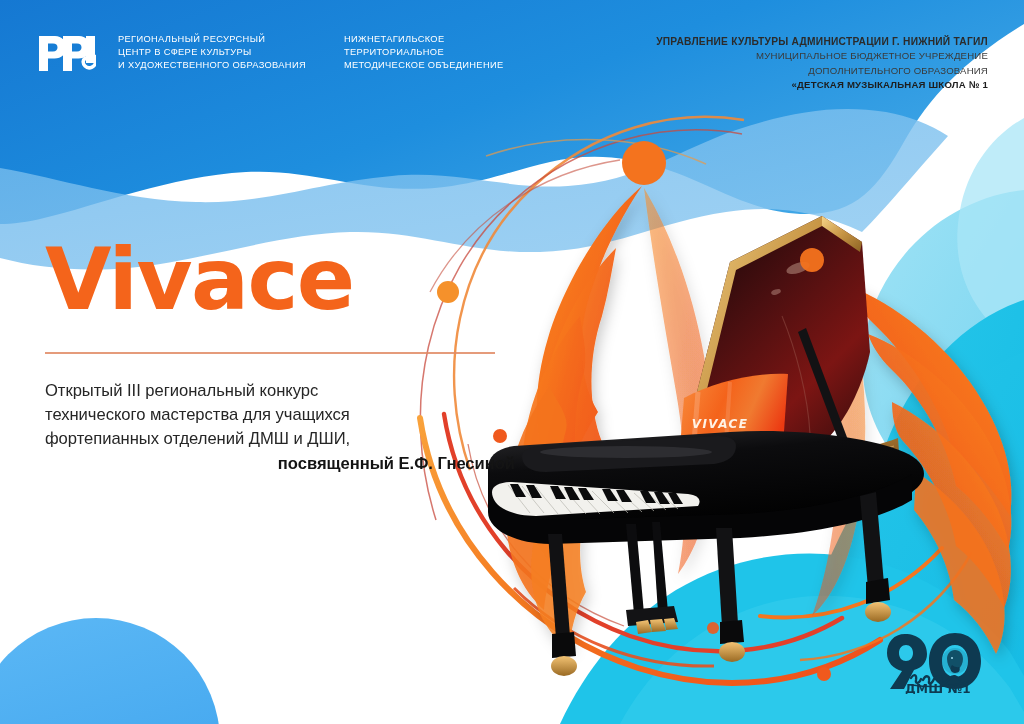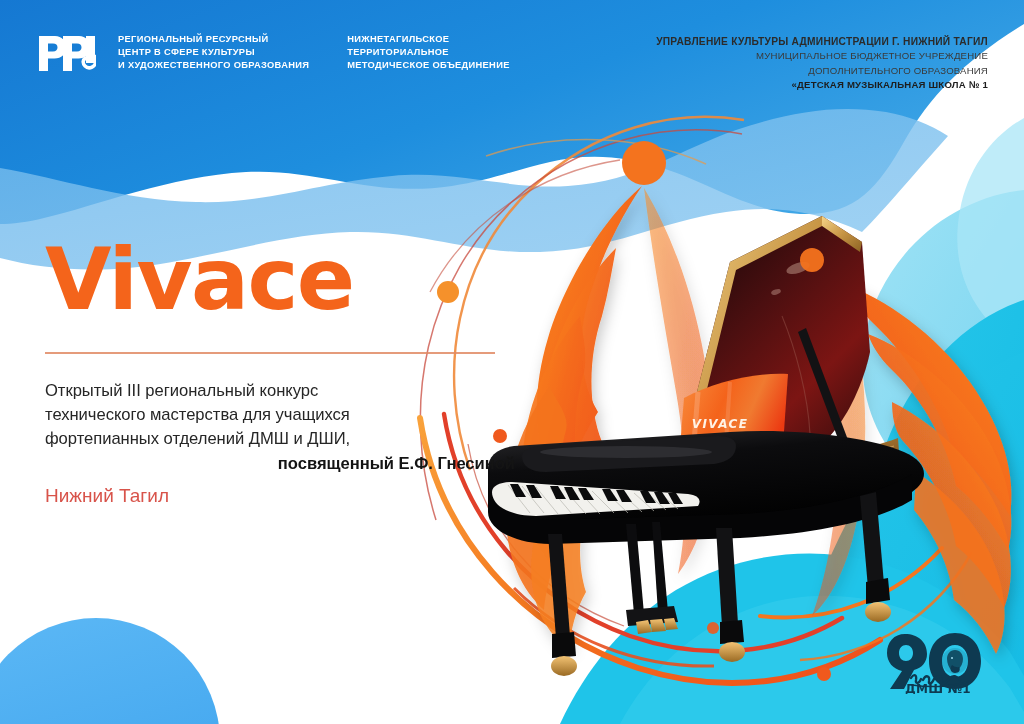--- a/index.html
+++ b/index.html
@@ -31,21 +31,21 @@
     z-index:30;
   }
   .ppl-mark{
     width:58px;height:44px;
     flex:0 0 auto;
     margin-top:1px;
   }
   .hl-block{
     color:#ffffff;
     font-size:9.3px;
-    font-weight:700;
+    font-weight:400;
     line-height:1.42;
     letter-spacing:.035em;
     white-space:nowrap;
     text-transform:uppercase;
     padding-top:3px;
   }
   .hl-block.second{margin-left:16px;}
 
   .header-right{
     position:absolute;
@@ -453,21 +453,20 @@
 
   <div class="content">
     <h1 class="title">Vivace</h1>
     <div class="rule"></div>
     <div class="desc">
       <div>Открытый III региональный конкурс</div>
       <div>технического мастерства для учащихся</div>
       <div>фортепианных отделений ДМШ и ДШИ,</div>
       <div class="bold">посвященный Е.Ф. Гнесиной</div>
     </div>
-    <div class="city">Нижний Тагил</div>
   </div>
 
   <div class="emblem">
     <svg viewBox="0 0 220 132" xmlns="http://www.w3.org/2000/svg">
       <g fill="#0E3A51">
 
         <path d="M46,12 C72,12 90,28 90,52 C90,68 80,80 64,84 L44,122 L16,122 L40,86
                  C22,82 10,68 10,50 C10,28 24,12 46,12 Z
                  M48,34 C40,34 34,40 34,50 C34,60 40,66 48,66 C56,66 62,60 62,50
                  C62,40 56,34 48,34 Z"></path>

